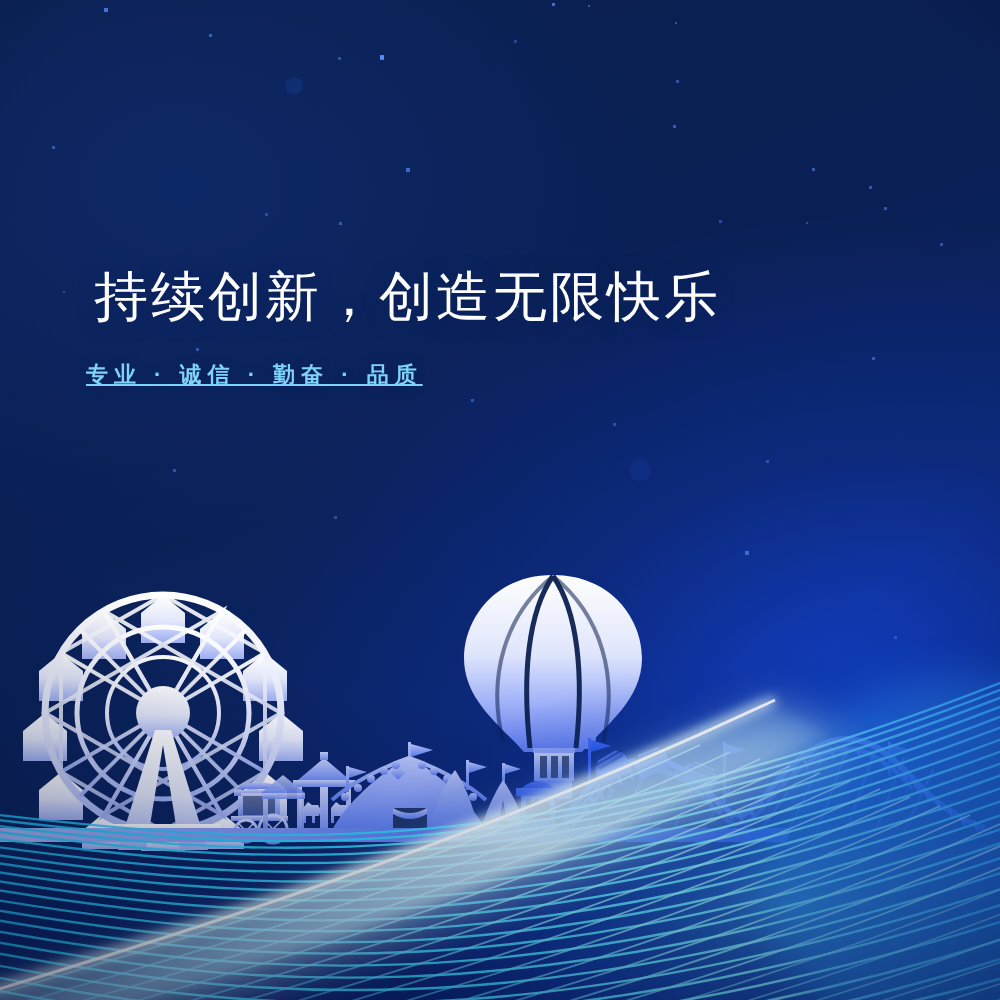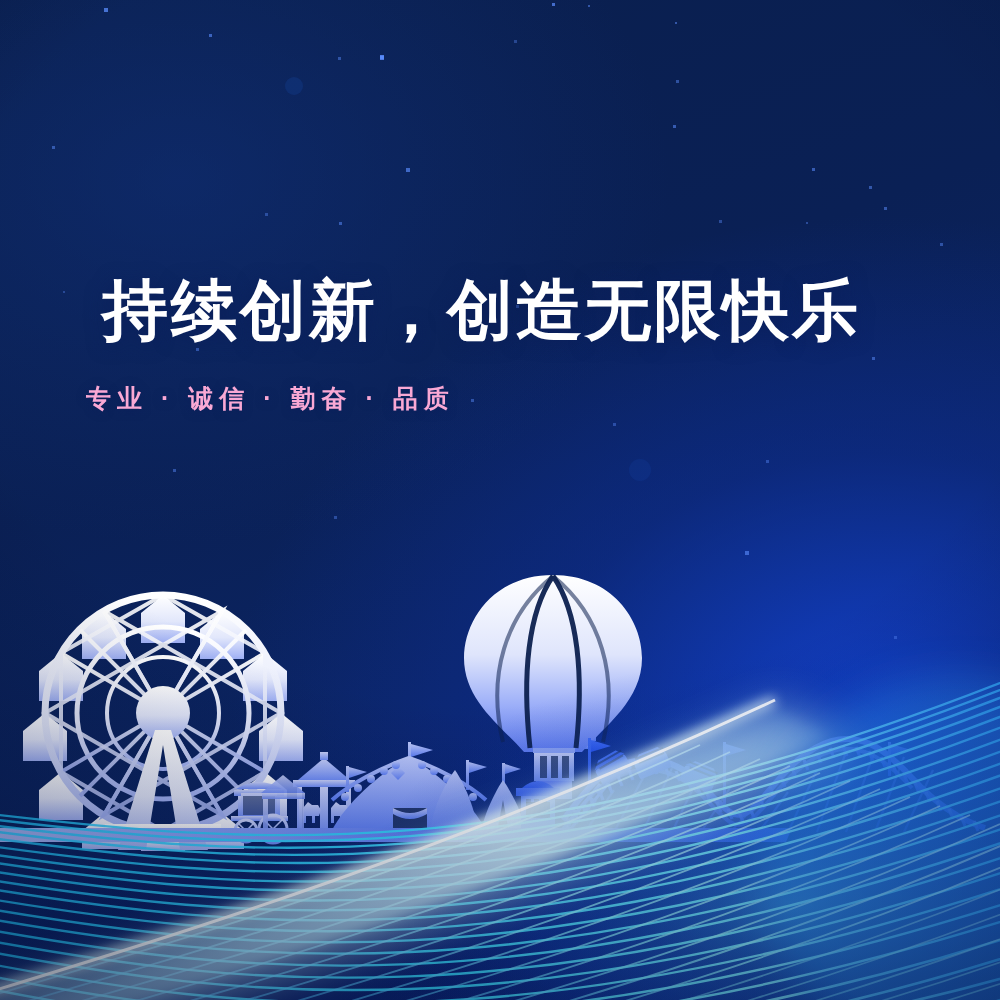--- a/index.html
+++ b/index.html
@@ -21,36 +21,37 @@
       linear-gradient(160deg,#0a1f4d 0%,#0a2055 38%,#0b2462 62%,#0a2370 80%,#0b2475 100%);
   }
   #bg-vign{
     background:radial-gradient(ellipse 1200px 900px at 50% 30%, rgba(0,0,0,0) 45%, rgba(2,8,30,0.55) 100%);
   }
 
   
   #textblock{position:absolute;left:86px;top:258px;width:820px;}
   #headline{
     color:#ffffff;
-    font-size:66px;
-    font-weight:bold;
+    font-size:54px;
+    font-weight:normal;
     letter-spacing:3px;
     line-height:1.12;
-    margin:16px;
+    margin:8px;
     white-space:nowrap;
     text-shadow:0 2px 18px rgba(10,30,90,0.85);
   }
   #subline{
     margin:34px 0 0 0;
-    color:#f9a8d4;
-    font-size:25px;
+    color:#7dd3fc;
+    font-size:22px;
     font-weight:bold;
     letter-spacing:6px;
     white-space:nowrap;
     text-shadow:0 1px 10px rgba(10,30,90,0.8);
+    text-decoration:underline;
   }
 </style>
 </head>
 <body>
 
 <div id="stage">
 
   <div class="layer" id="bg-base"></div>
 
   <svg class="layer" viewBox="0 0 1000 1000">

